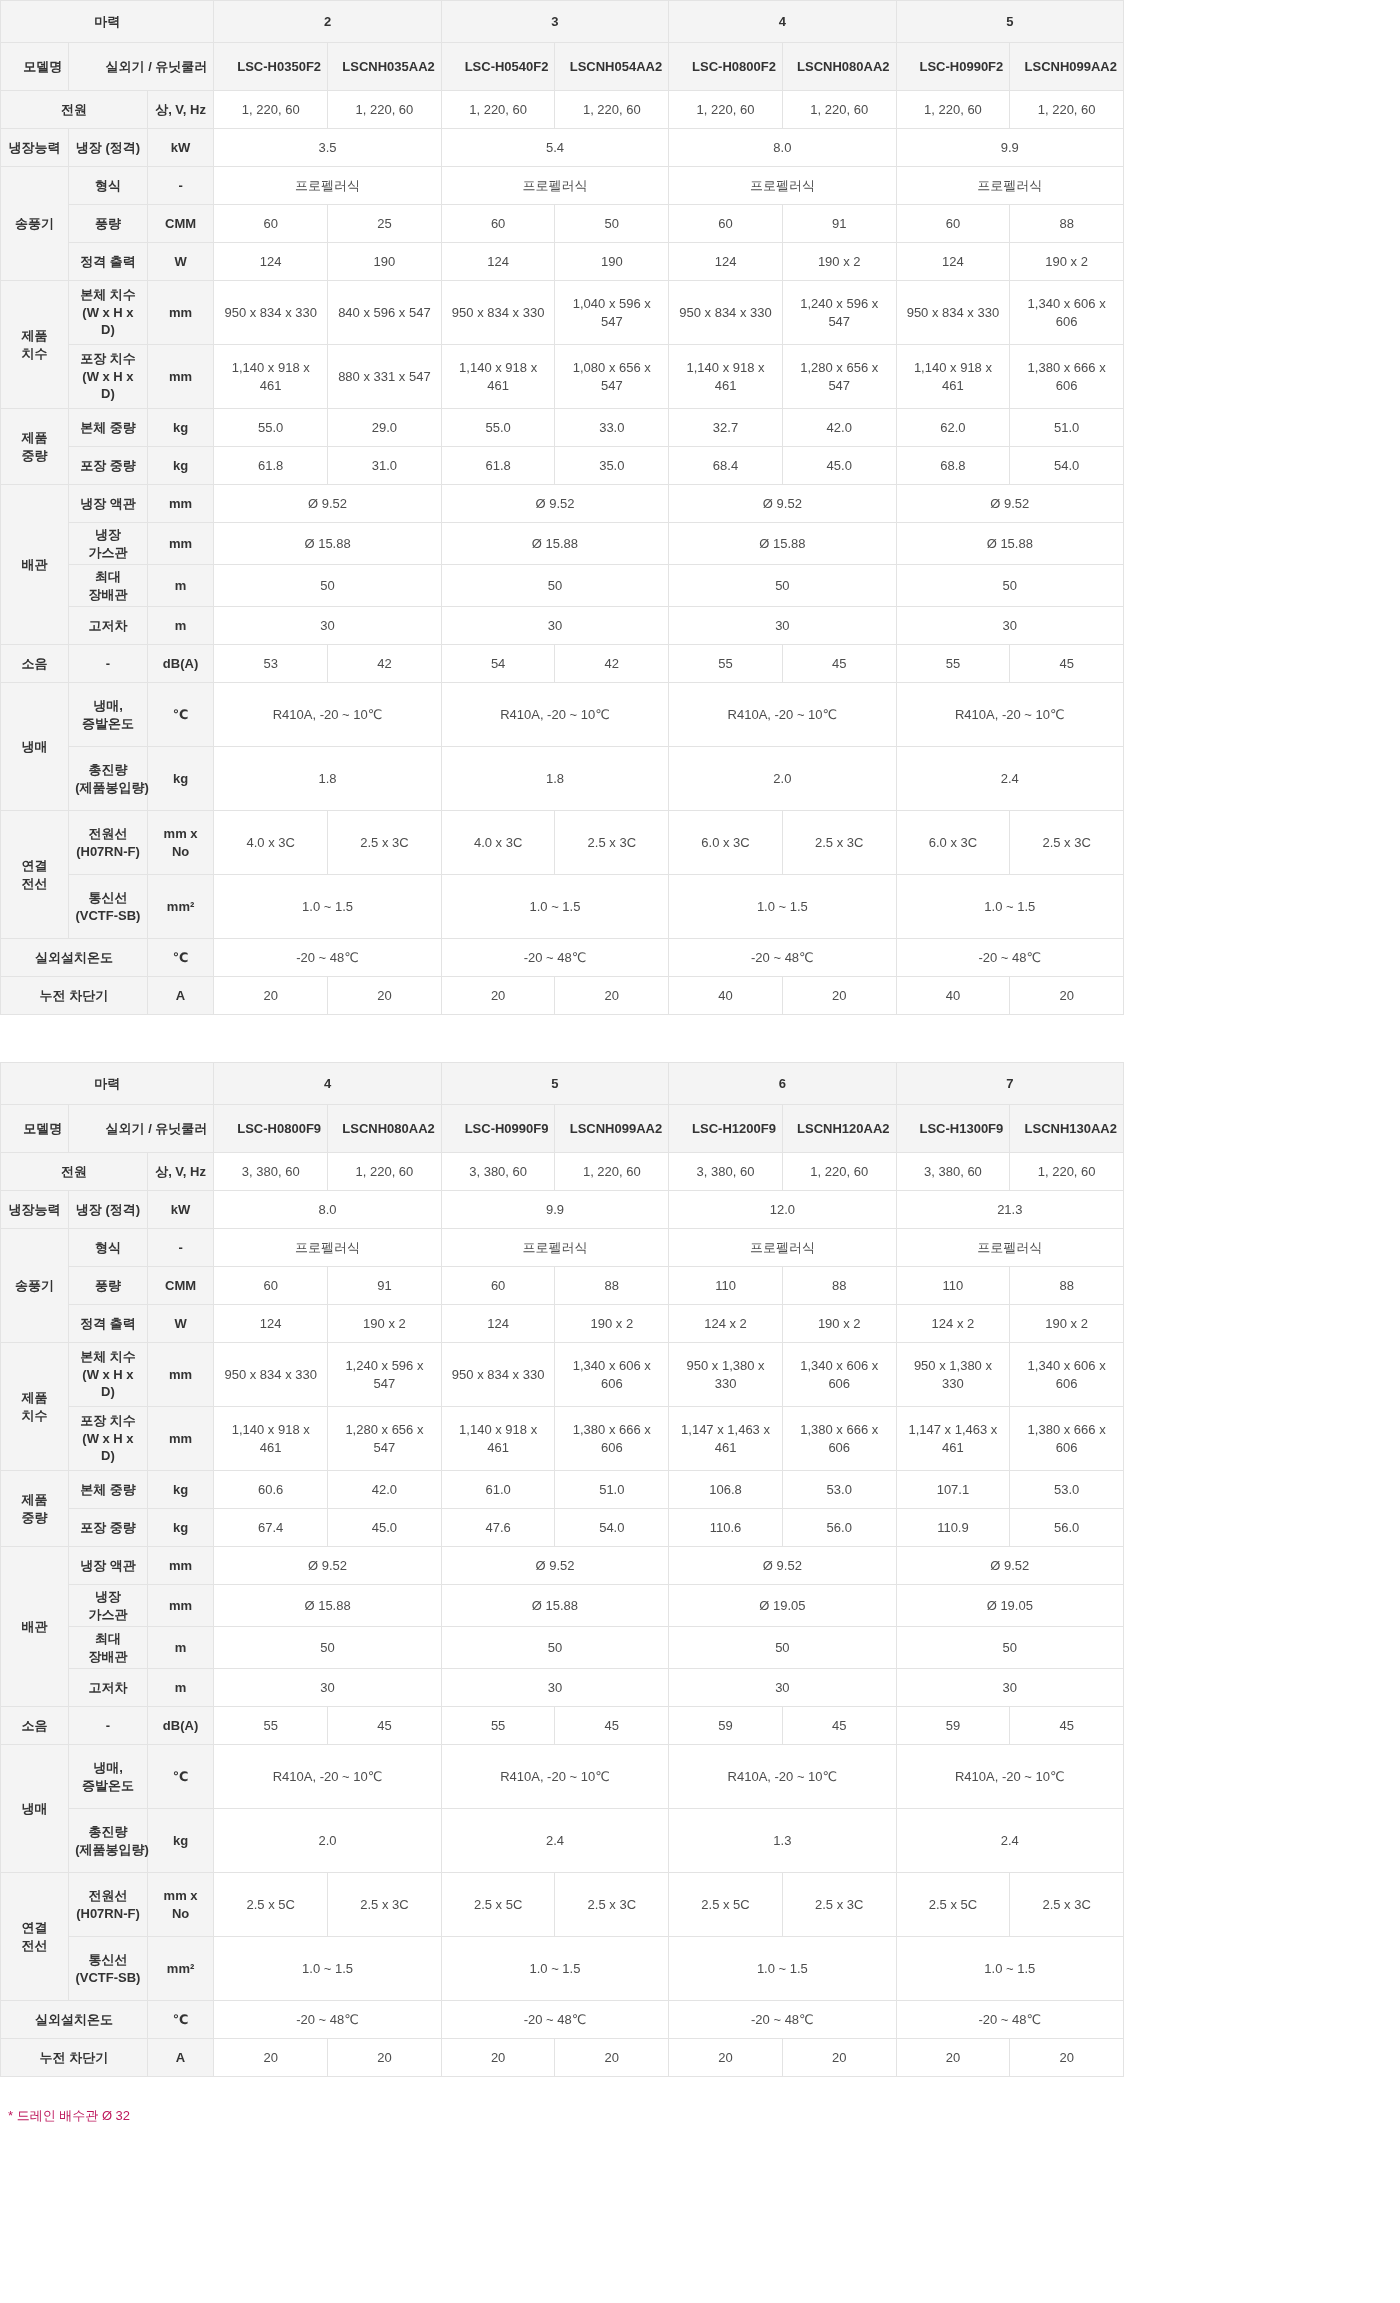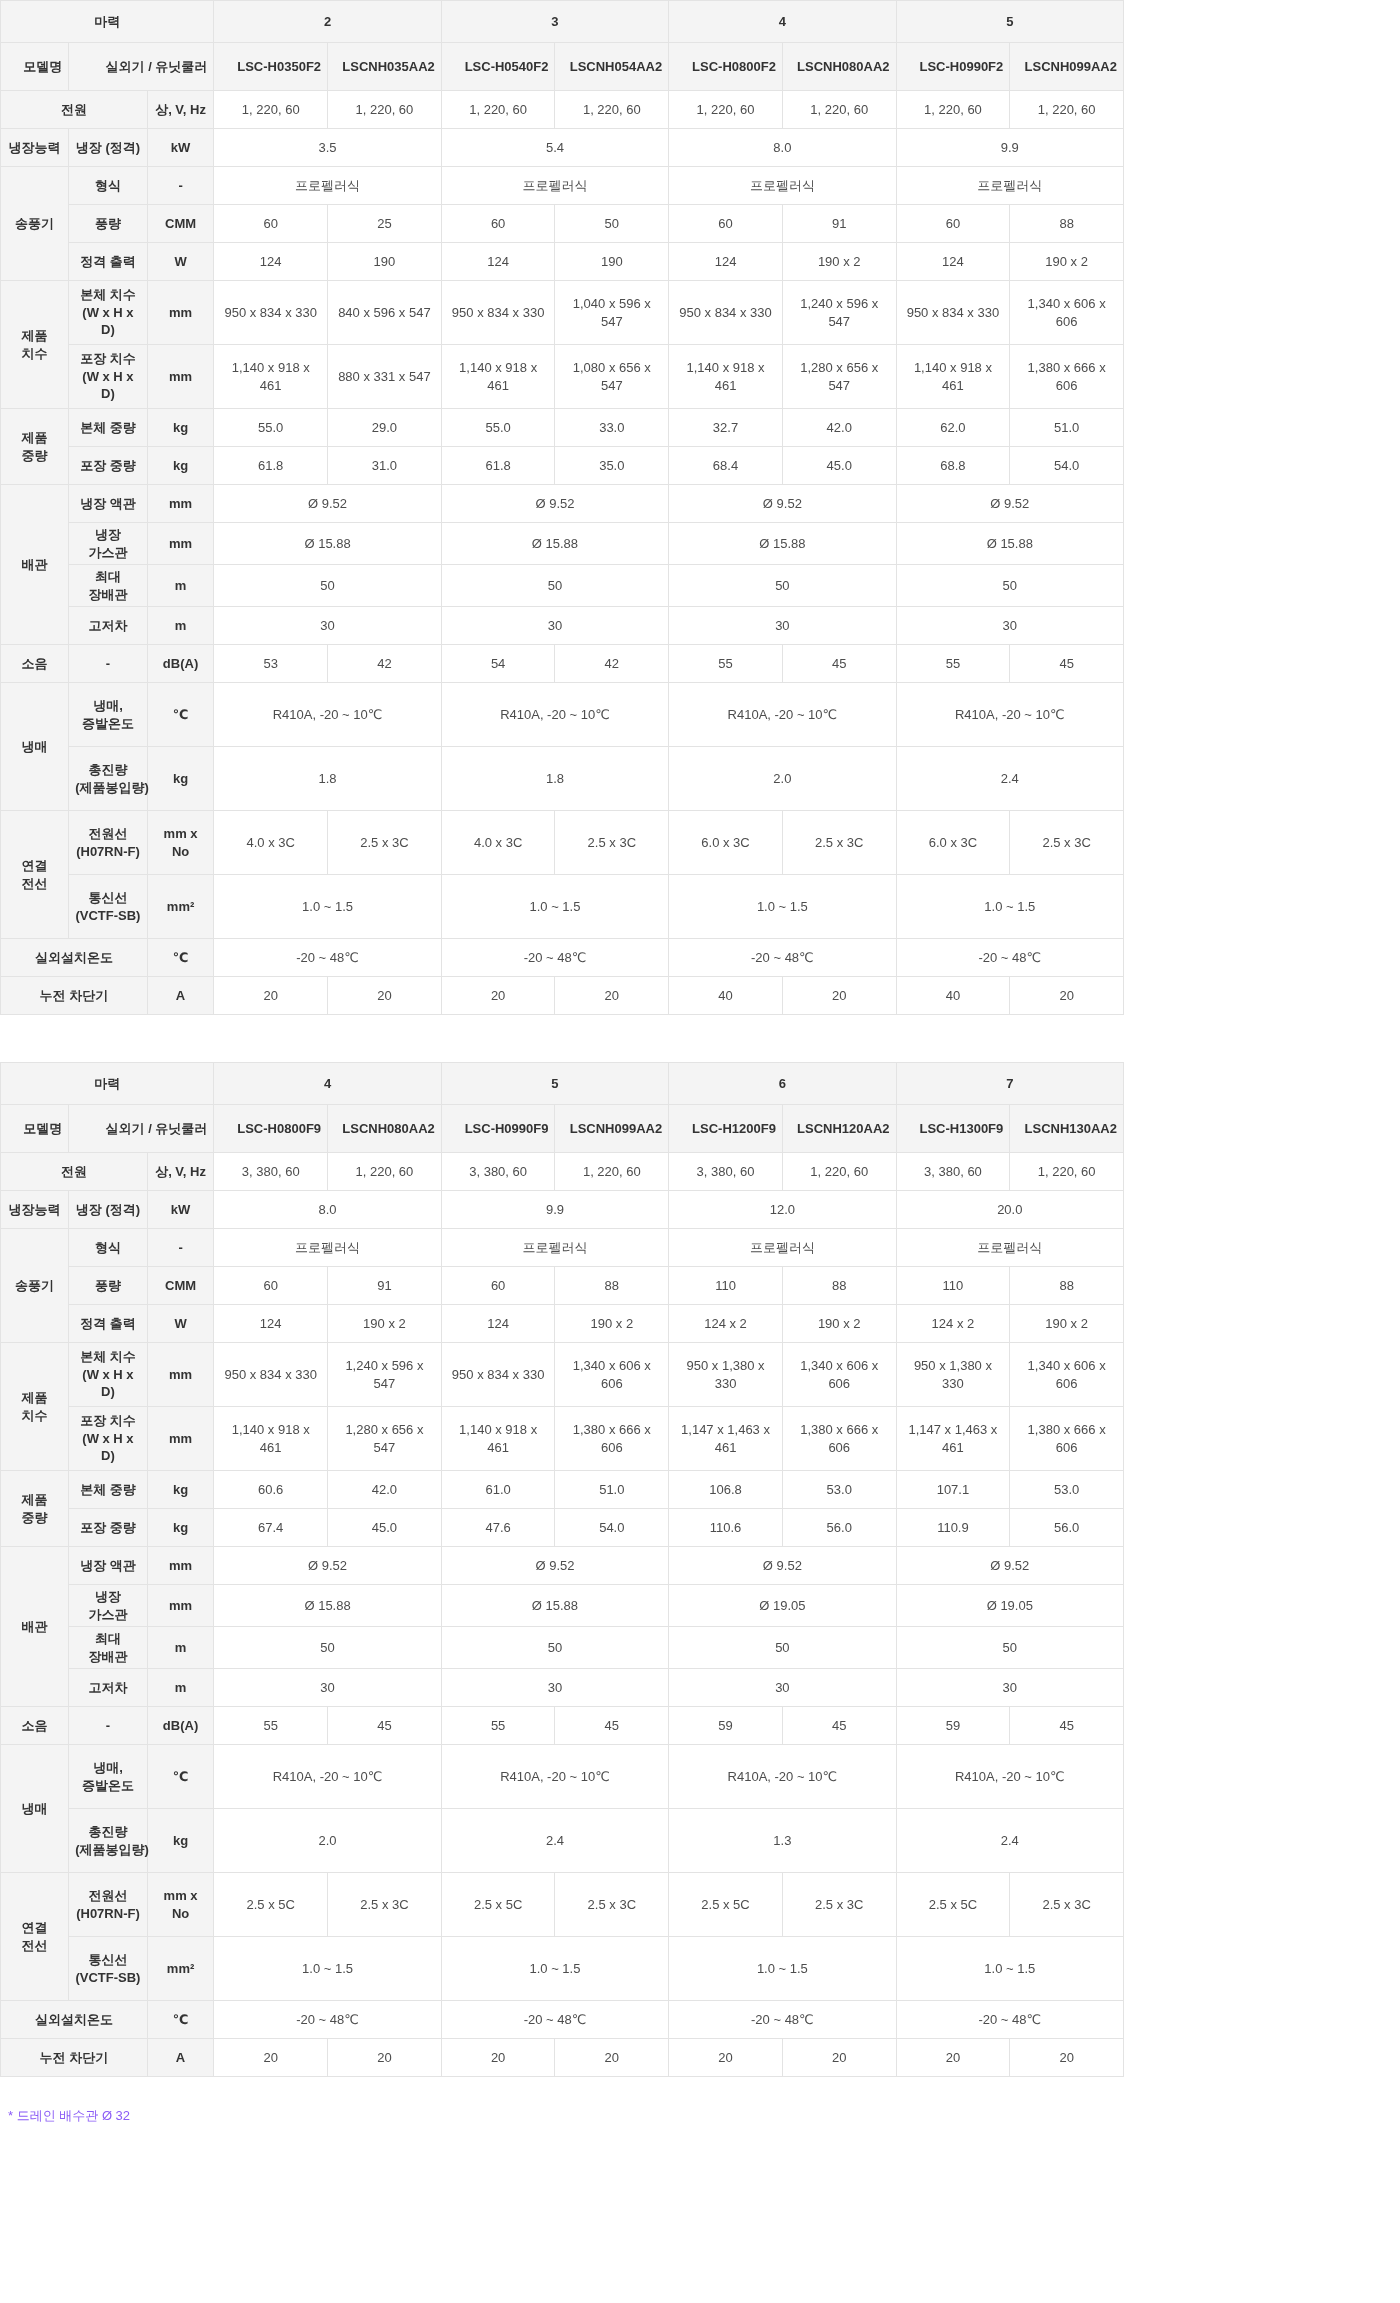--- a/index.html
+++ b/index.html
@@ -11,21 +11,21 @@
     font-size:13px;line-height:1.35;
     padding:3px 6px;height:38px;box-sizing:border-box;
     white-space:pre-line;word-break:keep-all;
   }
   table.spec th{background:#f4f4f4;font-weight:700;color:#333;}
   table.spec td{background:#ffffff;font-weight:400;color:#4d4d4d;}
   tr.hdr th{height:42px;}
   tr.hdr2 th{height:48px;text-align:right;}
   tr.tall th,tr.tall td{height:64px;}
   .gap{height:47px;}
-  .footnote{margin:30px 0 0 8px;font-size:13px;color:#8b5cf6;}
+  .footnote{margin:30px 0 0 8px;font-size:13px;color:#be185d;}
 </style>
 </head>
 <body>
 
 <table class="spec" id="table1">
   <colgroup>
     <col style="width:6.07%">
       <col style="width:7.0%">
       <col style="width:5.93%">
     <col style="width:10.125%">
@@ -322,21 +322,21 @@
         <td colspan="1">3, 380, 60</td>
         <td colspan="1">1, 220, 60</td>
       </tr>
       <tr>
         <th rowspan="1">냉장능력</th>
         <th colspan="1">냉장 (정격)</th>
         <th>kW</th>
         <td colspan="2">8.0</td>
         <td colspan="2">9.9</td>
         <td colspan="2">12.0</td>
-        <td colspan="2">20.0</td>
+        <td colspan="2">21.3</td>
       </tr>
       <tr>
         <th rowspan="3">송풍기</th>
         <th colspan="1">형식</th>
         <th>-</th>
         <td colspan="2">프로펠러식</td>
         <td colspan="2">프로펠러식</td>
         <td colspan="2">프로펠러식</td>
         <td colspan="2">프로펠러식</td>
       </tr>

